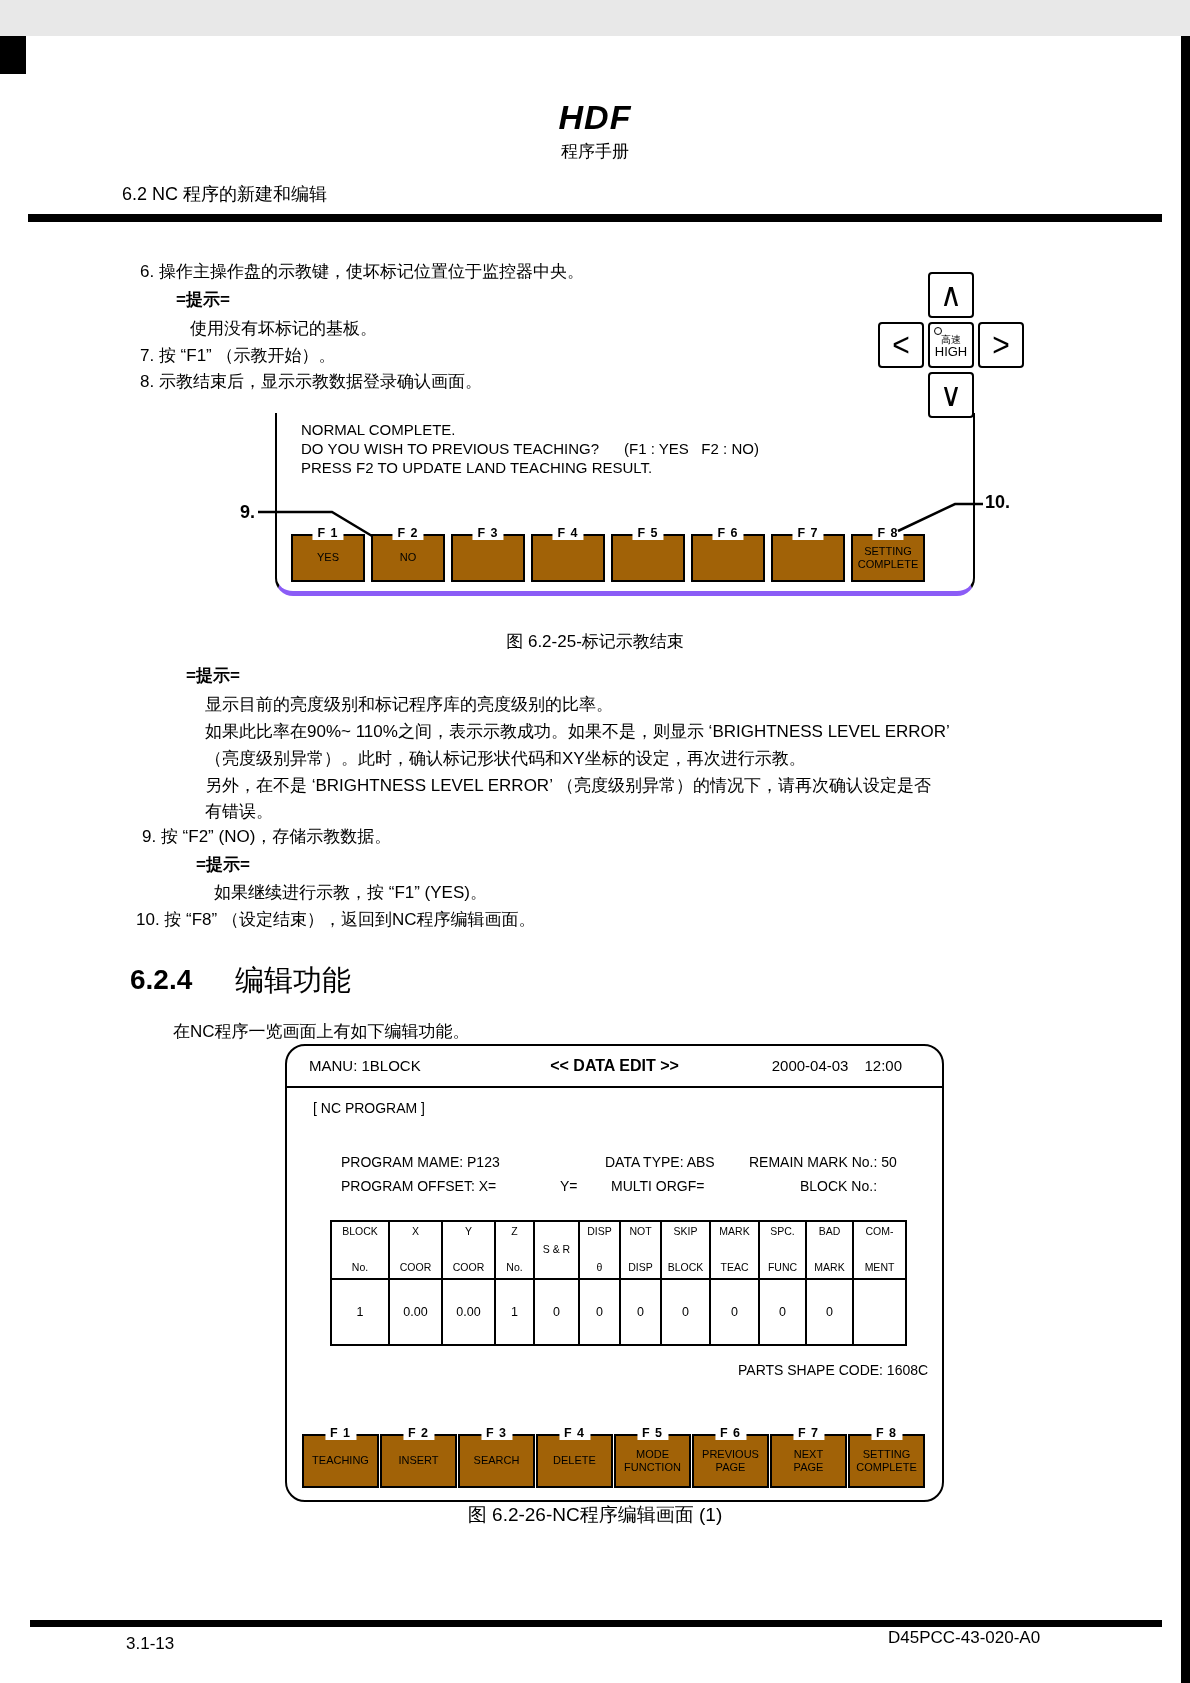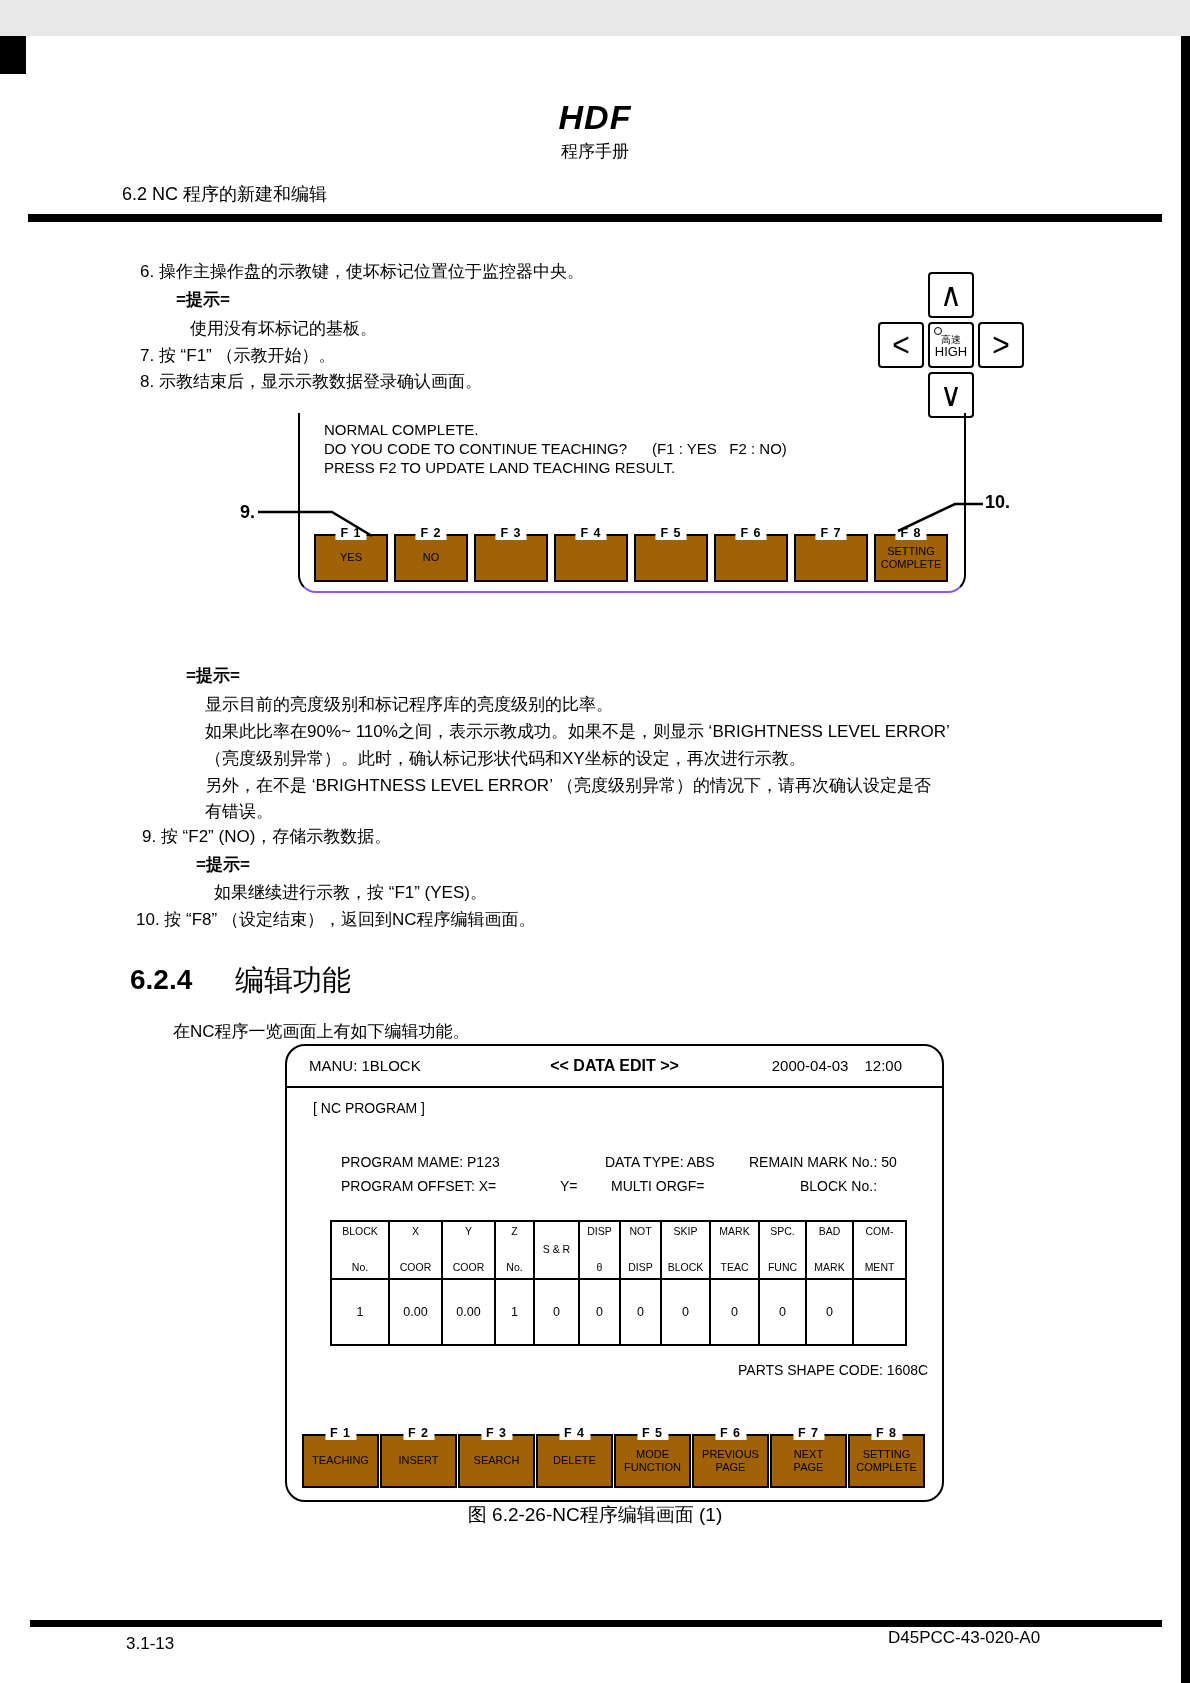--- a/index.html
+++ b/index.html
@@ -18,22 +18,22 @@
   .bold{font-weight:bold;}
   
   .pkey{position:absolute;width:42px;height:42px;border:2px solid #000;border-radius:4px;background:#fff;
         display:flex;align-items:center;justify-content:center;}
   .chev{font-size:30px;font-weight:400;line-height:1;transform:scaleY(1.1);}
   .pkey-c{flex-direction:column;line-height:1.05;}
   .lamp{position:absolute;left:4px;top:3px;width:6px;height:6px;border:1.5px solid #000;border-radius:50%;}
   .hs-cn{font-size:10px;margin-top:4px;}
   .hs-en{font-size:13px;}
   
-  .screen1{left:298px;top:377px;width:664px;height:178px;border-left:2px solid #000;border-right:2px solid #000;
-           border-bottom:2px solid #8b5cf6;border-radius:0 0 18px 18px;}
+  .screen1{left:275px;top:377px;width:664px;height:178px;border-left:2px solid #000;border-right:2px solid #000;
+           border-bottom:5px solid #8b5cf6;border-radius:0 0 18px 18px;padding-left:32px;}
   .scr-line{position:absolute;left:24px;font-size:15px;white-space:pre;}
   .screen2{left:285px;top:1008px;width:655px;height:454px;border:2px solid #000;border-radius:20px;}
   .s2-divider{position:absolute;left:0;top:40px;width:100%;border-top:2px solid #000;}
   .s2-head{position:absolute;top:11px;font-size:15px;white-space:nowrap;}
   .s2-center{left:0;width:100%;text-align:center;font-weight:bold;font-size:16px;}
   .s14{font-size:14px;white-space:nowrap;}
   
   .fkey{position:absolute;border:2px solid #000;background:#a16207;display:flex;flex-direction:column;
         align-items:center;justify-content:center;}
   .fkey-tab{position:absolute;top:-10px;left:50%;transform:translateX(-50%);background:#fff;
@@ -84,21 +84,21 @@
     <div class="pkey" style="left:978px;top:286px;">
       <span class="chev">&gt;</span>
     </div>
     <div class="pkey" style="left:928px;top:336px;">
       <span class="chev">∨</span>
     </div>
   </div>
 
   <div class="abs screen1">
     <div class="scr-line" style="top:8px;">NORMAL COMPLETE.</div>
-    <div class="scr-line" style="top:27px;">DO YOU CODE TO CONTINUE TEACHING?      (F1 : YES   F2 : NO)</div>
+    <div class="scr-line" style="top:27px;">DO YOU WISH TO PREVIOUS TEACHING?      (F1 : YES   F2 : NO)</div>
     <div class="scr-line" style="top:46px;">PRESS F2 TO UPDATE LAND TEACHING RESULT.</div>
 
     <div class="fkey" style="left:14px;top:121px;width:70px;height:44px;">
       <span class="fkey-tab">F 1</span>
       <span class="fkey-l">YES</span>
     </div>
     <div class="fkey" style="left:94px;top:121px;width:70px;height:44px;">
       <span class="fkey-tab">F 2</span>
       <span class="fkey-l">NO</span>
     </div>
@@ -126,20 +126,21 @@
 
   <div class="abs callout-num" style="left:240px;top:466px;">9.</div>
   <svg class="line" style="left:252px;top:460px;" width="140" height="45">
     <polyline points="6,16 80,16 120,40" fill="none" stroke="#000" stroke-width="2.5"></polyline>
   </svg>
   <div class="abs callout-num" style="left:985px;top:456px;">10.</div>
   <svg class="line" style="left:893px;top:455px;" width="95" height="45">
     <polyline points="5,40 62,13 90,13" fill="none" stroke="#000" stroke-width="2.5"></polyline>
   </svg>
 
+  <div class="abs caption t17" style="top:594px;">图 6.2-25-标记示教结束</div>
 
   <div class="abs t17 bold" style="left:186px;top:628px;">=提示=</div>
   <div class="abs t17" style="left:205px;top:657px;">显示目前的亮度级别和标记程序库的亮度级别的比率。</div>
   <div class="abs t17" style="left:205px;top:684px;">如果此比率在90%~ 110%之间，表示示教成功。如果不是，则显示 ‘BRIGHTNESS LEVEL ERROR’</div>
   <div class="abs t17" style="left:205px;top:711px;">（亮度级别异常）。此时，确认标记形状代码和XY坐标的设定，再次进行示教。</div>
   <div class="abs t17" style="left:205px;top:738px;">另外，在不是 ‘BRIGHTNESS LEVEL ERROR’ （亮度级别异常）的情况下，请再次确认设定是否</div>
   <div class="abs t17" style="left:205px;top:764px;">有错误。</div>
 
   <div class="abs t17" style="left:142px;top:789px;">9. 按 “F2” (NO)，存储示教数据。</div>
   <div class="abs t17 bold" style="left:196px;top:817px;">=提示=</div>

